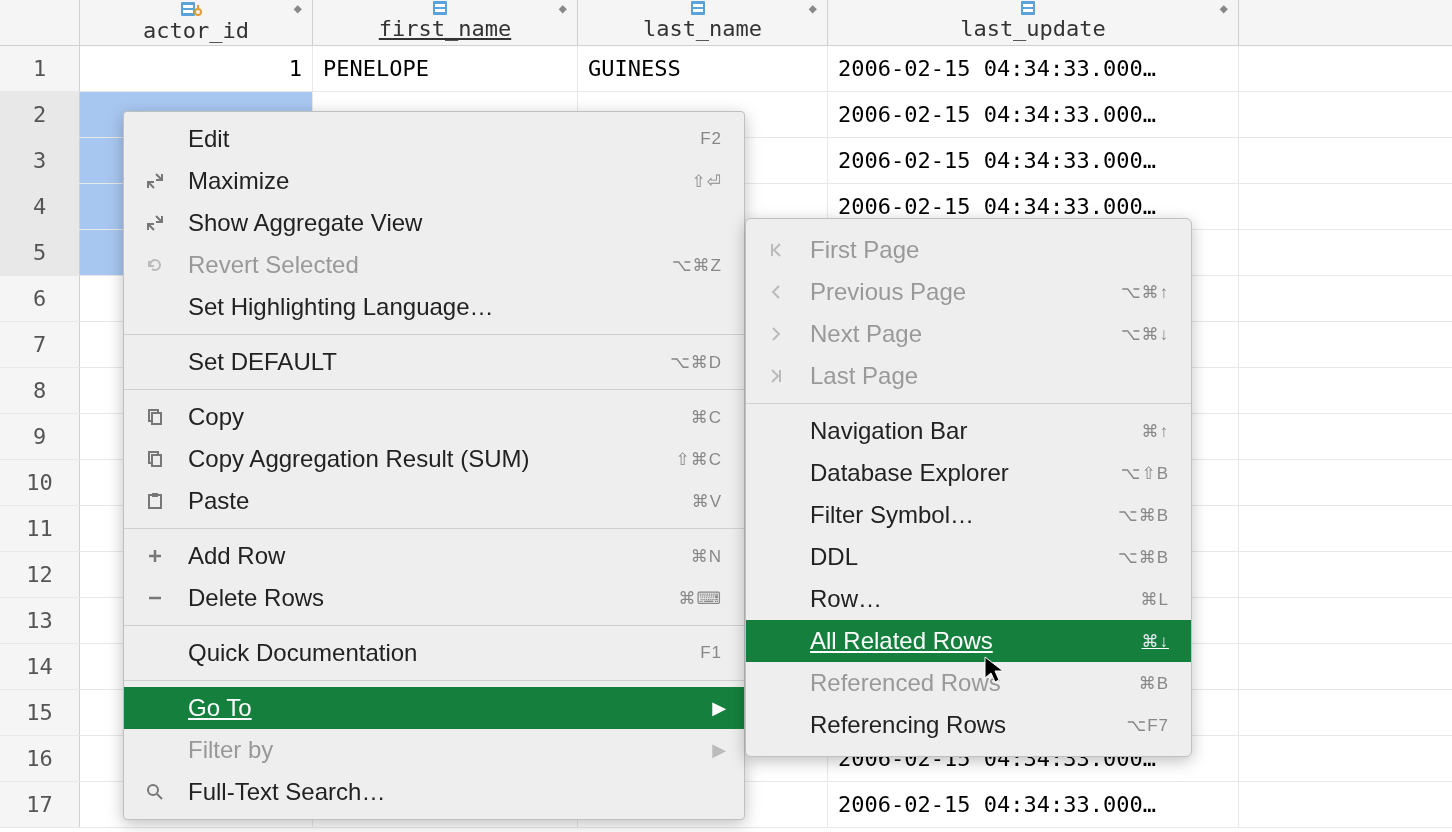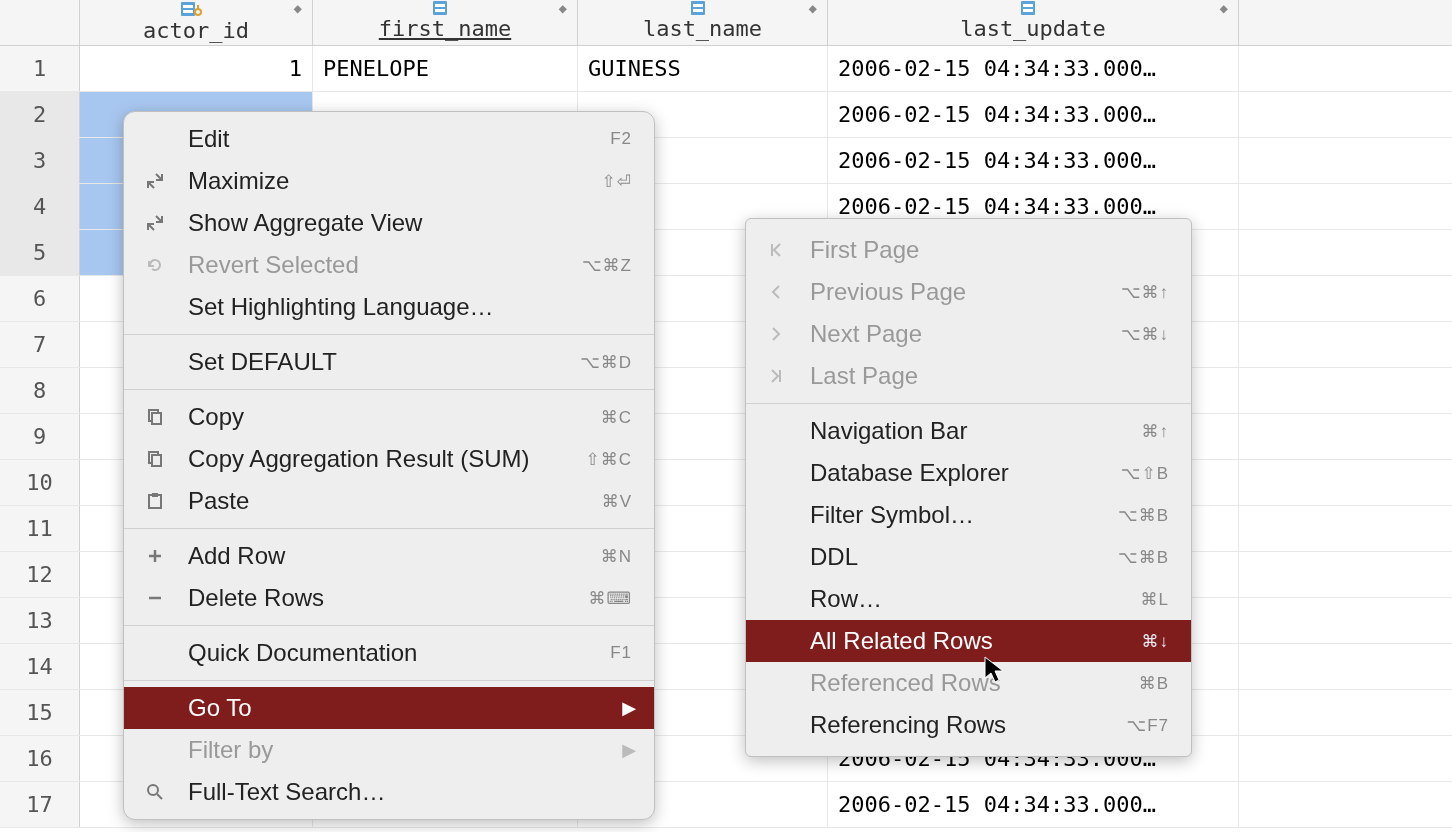--- a/index.html
+++ b/index.html
@@ -83,40 +83,40 @@
 
 
 .row.selected .cell.actor { background: #a8c7f0; }
 .row.selected .row-num { background: #e8e8e8; }
 
 
 .context-menu {
   position: absolute;
   top: 111px;
   left: 123px;
-  width: 532px;
+  width: 622px;
   background: #eeeeee;
   border: 1px solid #c0c0c0;
-  border-radius: 12px;
+  border-radius: 4px;
   box-shadow: 0 4px 16px rgba(0,0,0,0.25);
   z-index: 10;
   font-family: -apple-system, BlinkMacSystemFont, 'Segoe UI', sans-serif;
   font-size: 24px;
   padding: 6px 0;
 }
 .menu-item {
   display: flex;
   align-items: center;
   height: 42px;
   padding: 0 22px 0 22px;
   color: #222;
   position: relative;
 }
 .menu-item.disabled { color: #999; }
-.menu-item.highlighted { background: #7f1d1d; color: #fff; }
+.menu-item.highlighted { background: #15803d; color: #fff; text-decoration: underline; }
 .menu-item .mi-icon {
   width: 28px;
   display: flex;
   align-items: center;
   margin-right: 14px;
   color: #666;
 }
 .menu-item.highlighted .mi-icon { color: #fff; }
 .menu-item .mi-label { flex: 1; }
 .menu-item .mi-shortcut {

